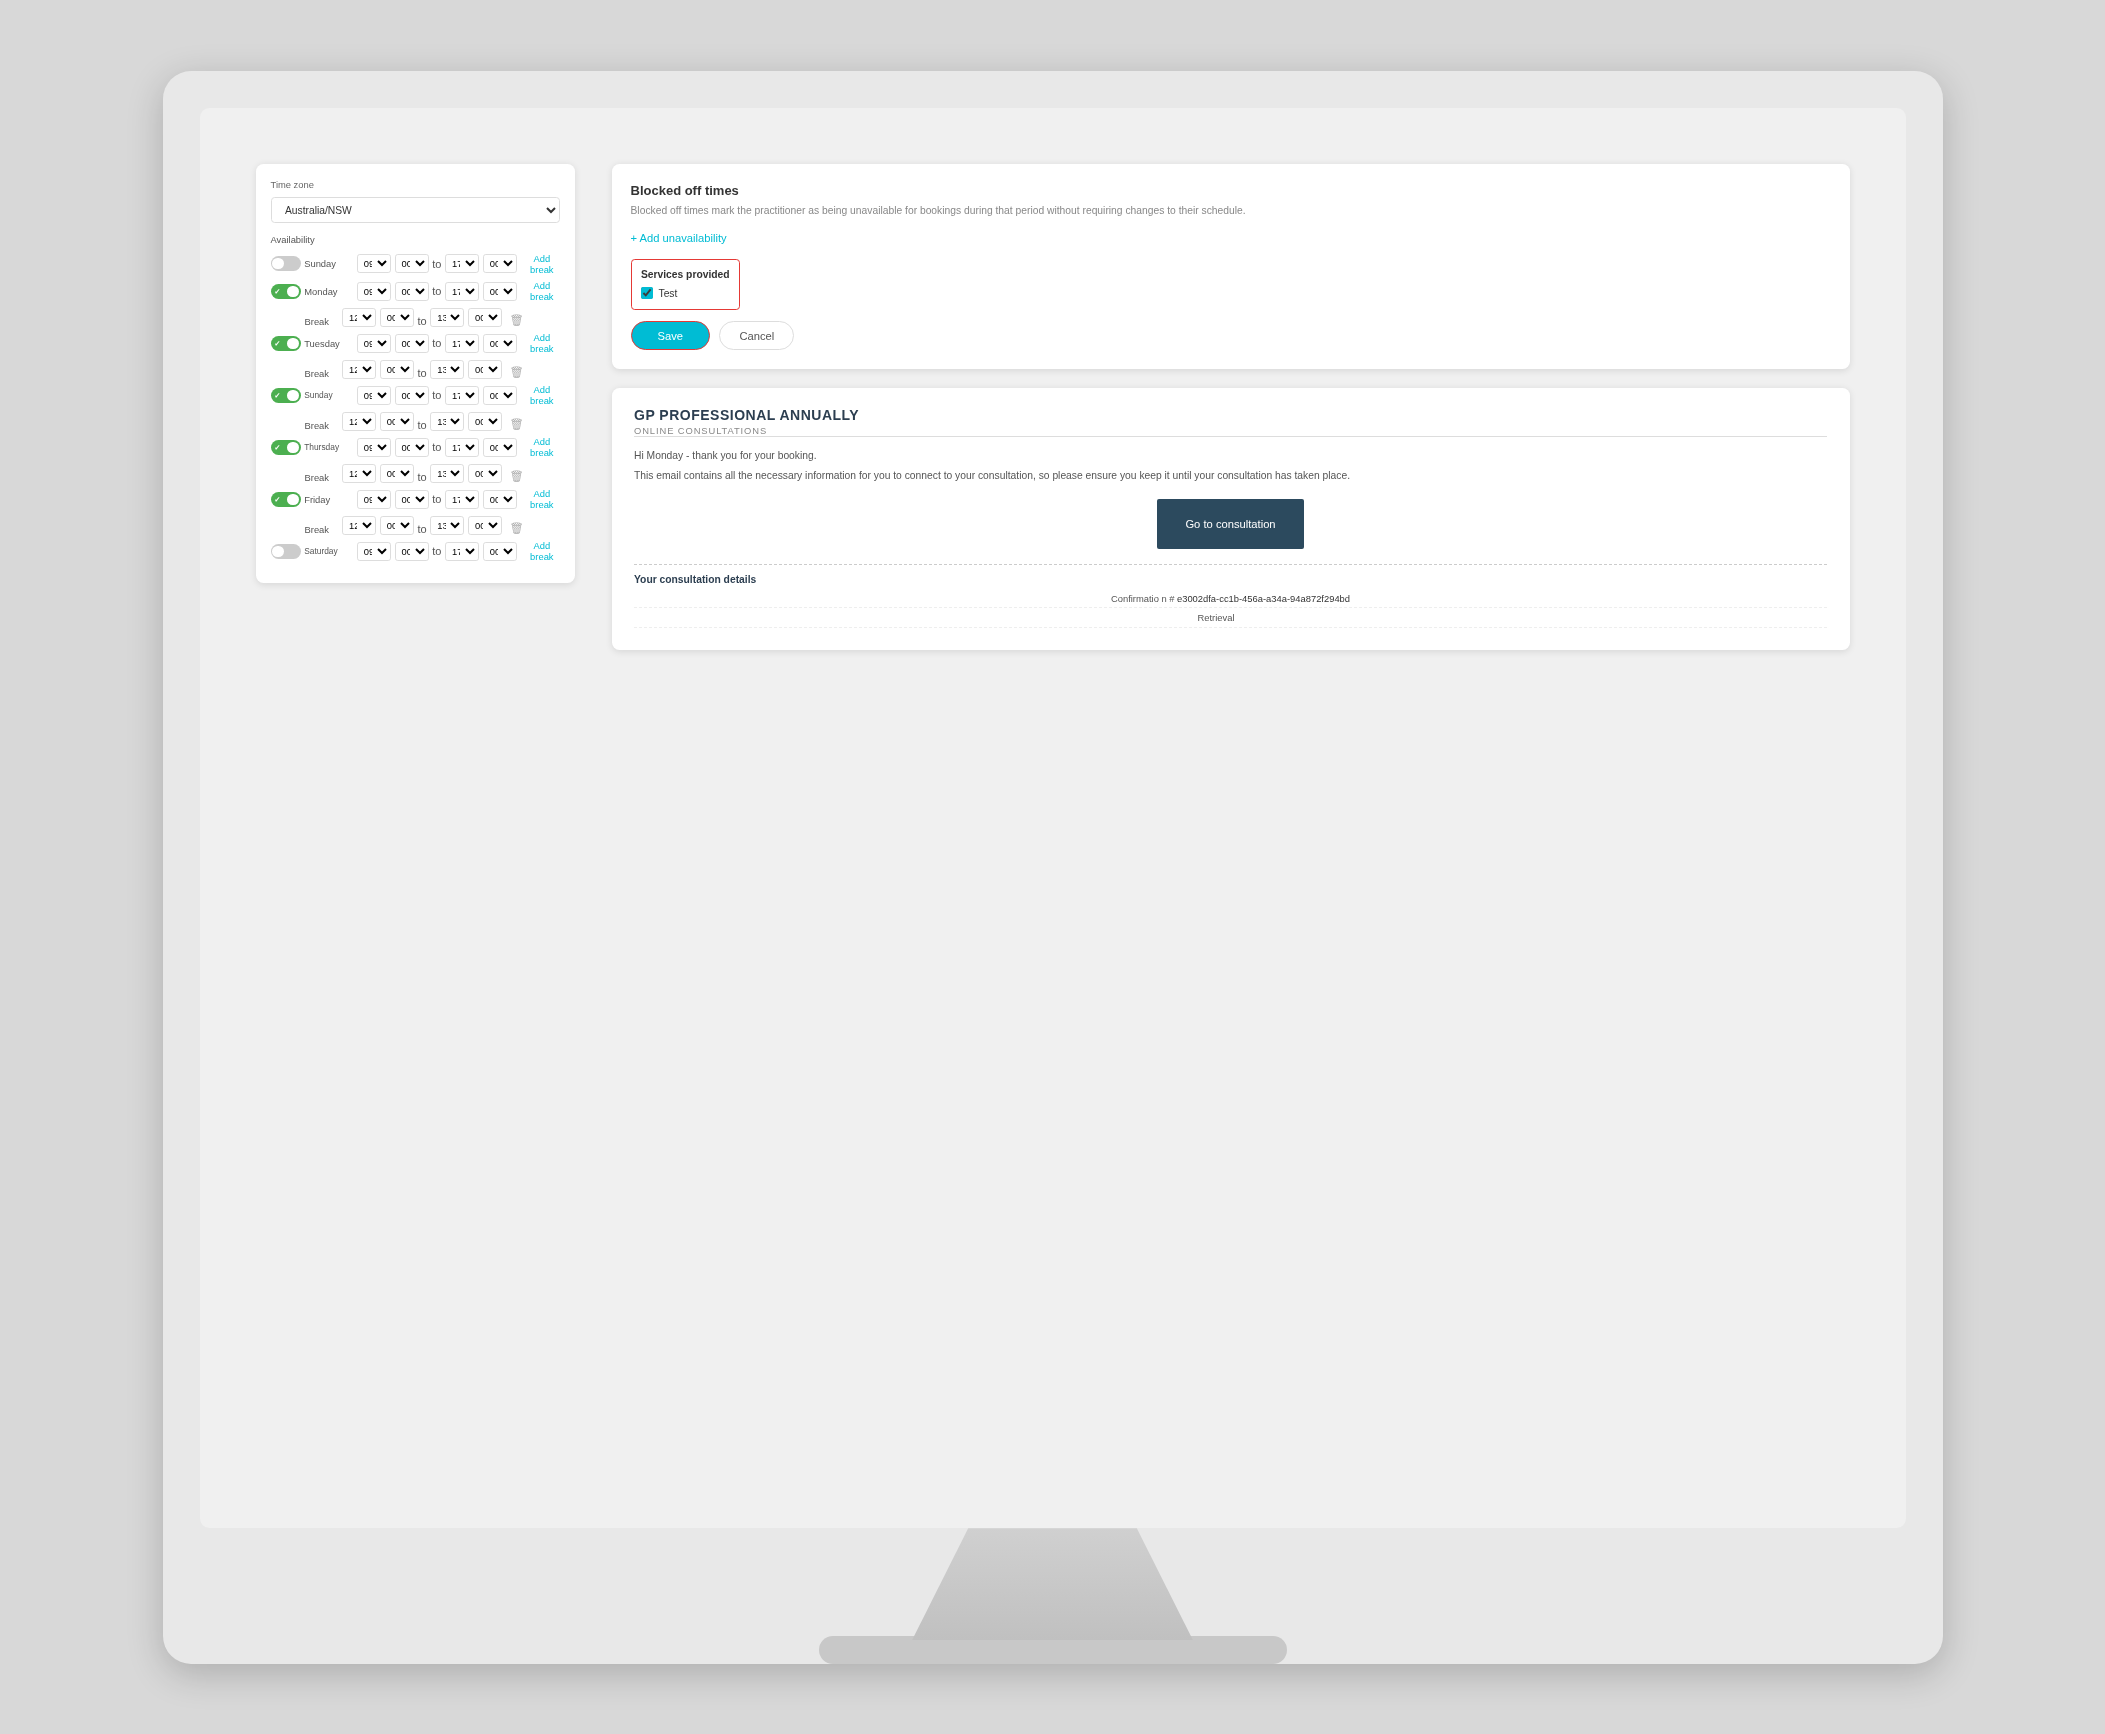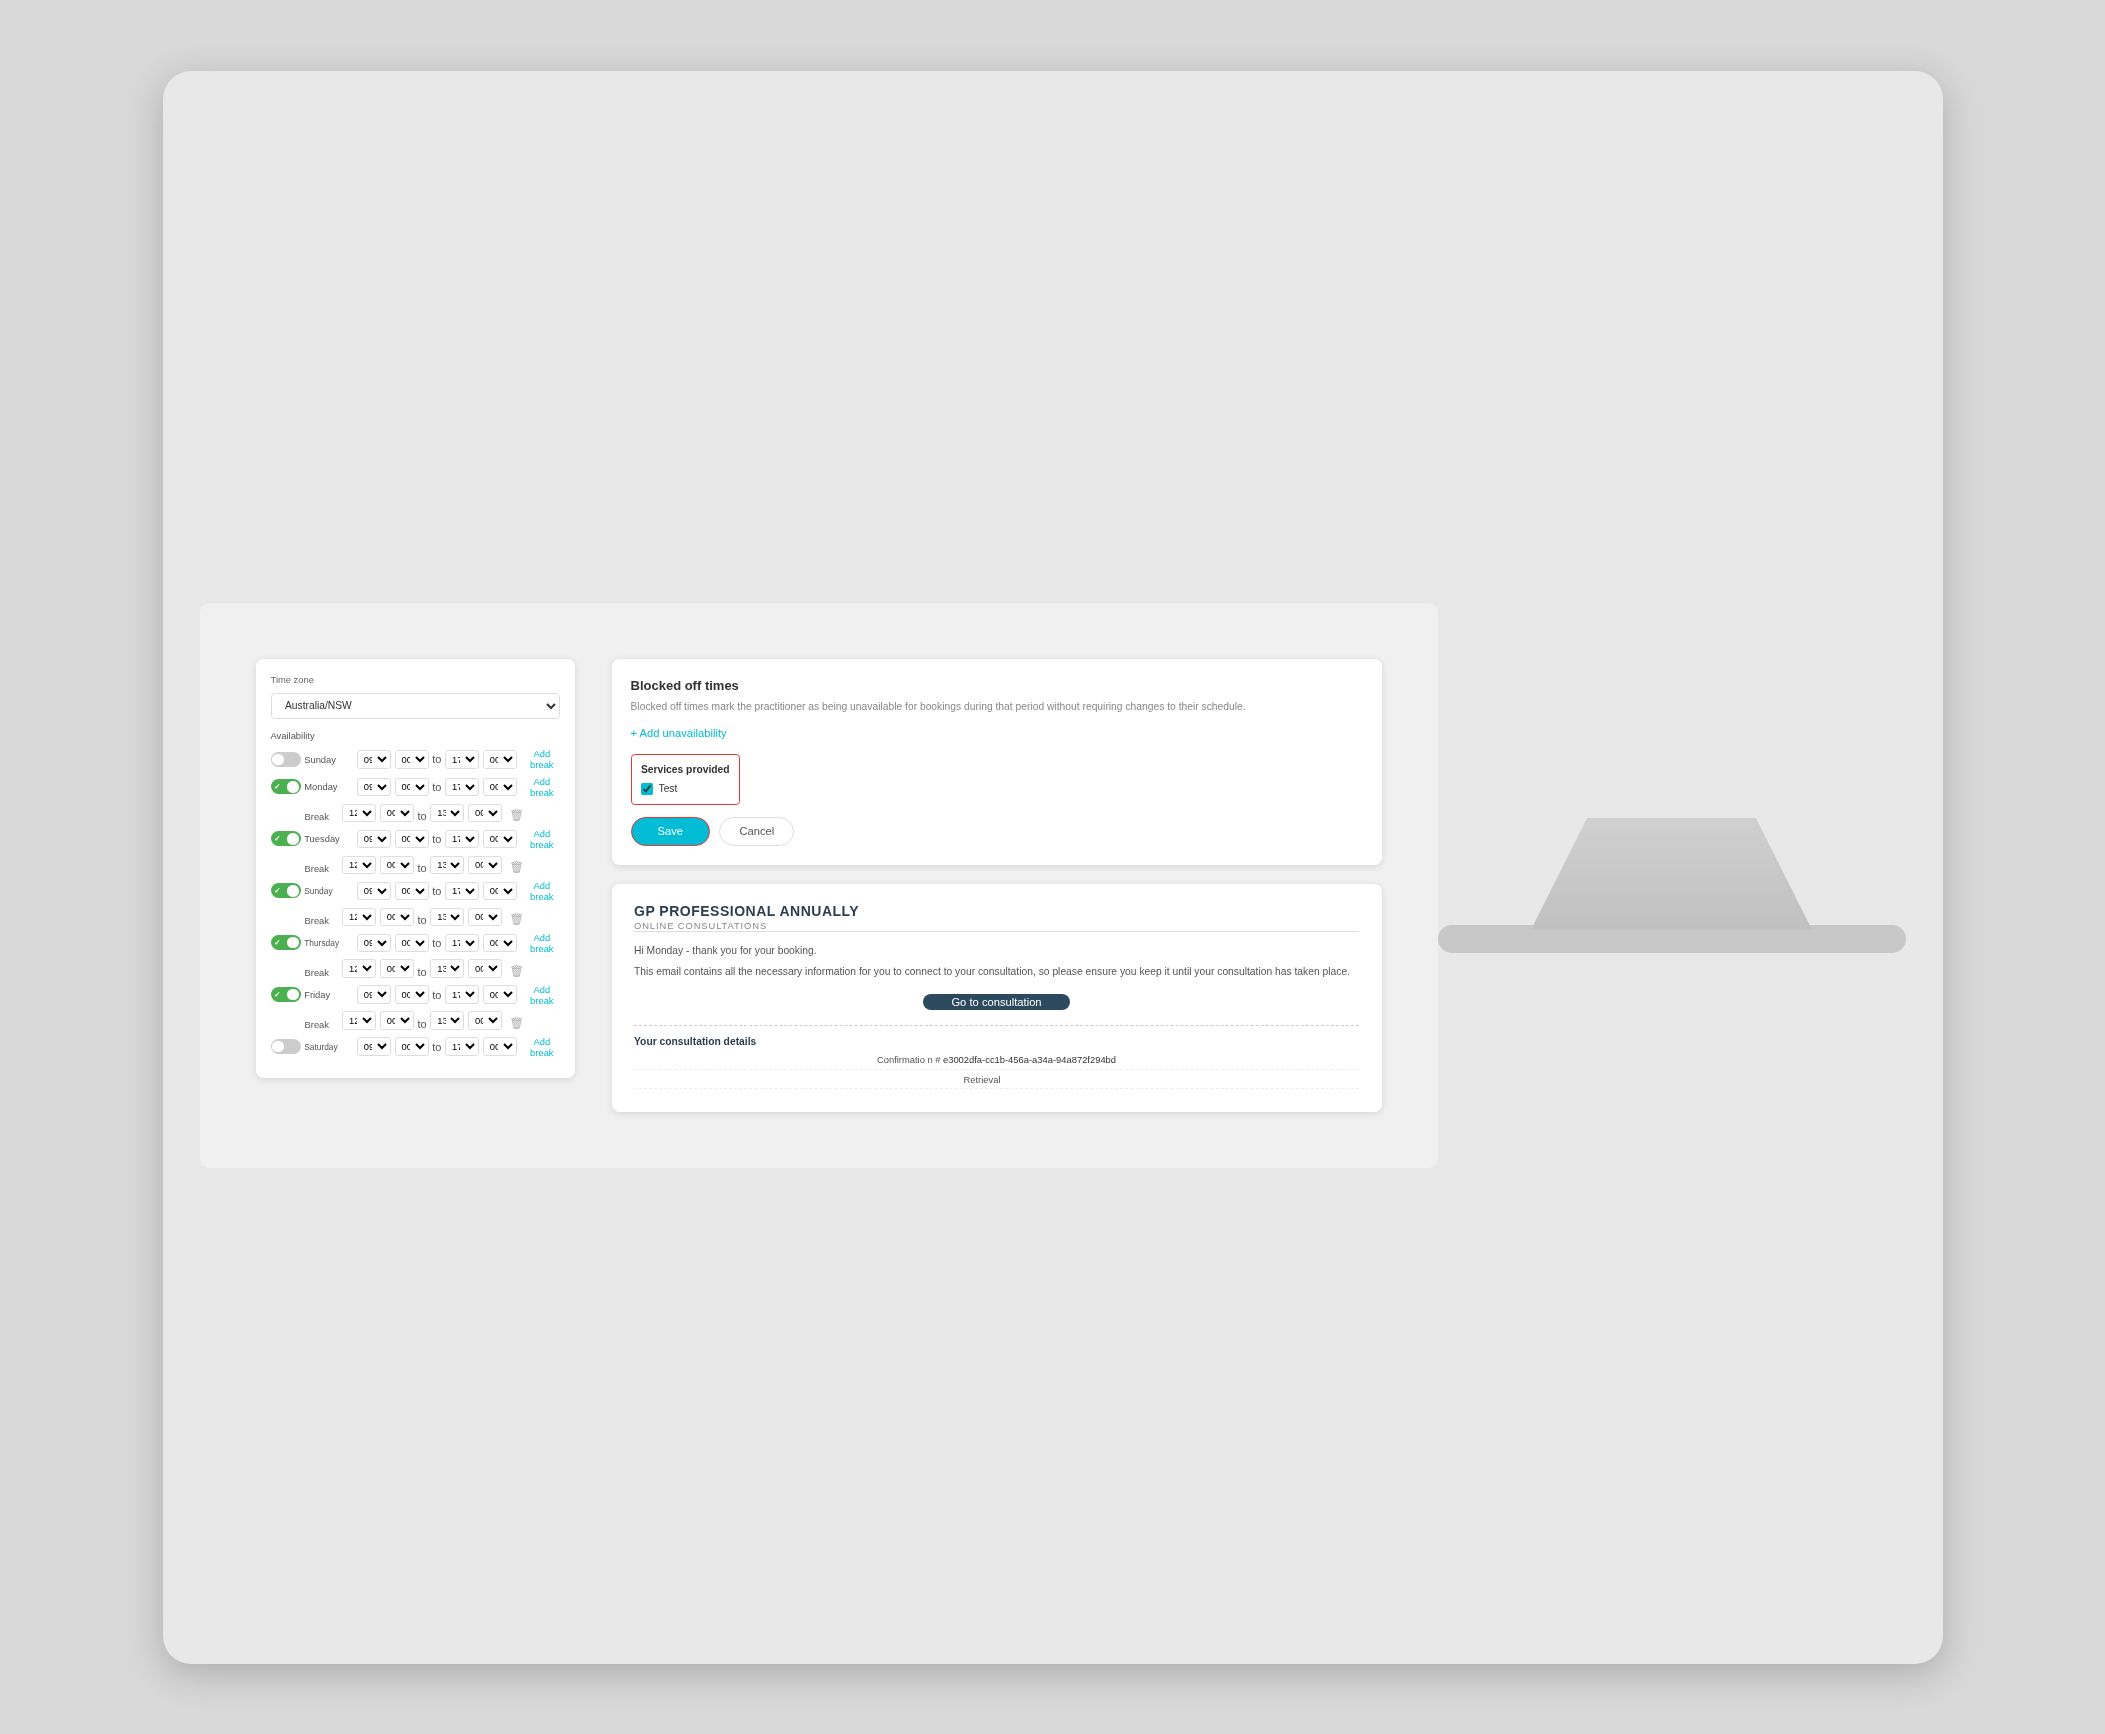--- a/index.html
+++ b/index.html
@@ -12,21 +12,21 @@
       align-items: center;
       justify-content: center;
     }
 
     .monitor-outer {
       width: 1780px;
       height: 1593px;
       background: #e8e8e8;
       border-radius: 28px;
       display: flex;
-      flex-direction: row;
+      flex-direction: column;
       align-items: center;
       padding: 37px 37px 0 37px;
       box-shadow: 0 9.4px 37px rgba(0,0,0,0.2);
       position: relative;
     }
 
     .monitor-screen {
       width: 100%;
       flex: 1;
       background: #f0f0f0;
@@ -349,22 +349,22 @@
       font-size: 10.3px;
       color: #555;
       line-height: 1.5;
       margin-bottom: 15px;
     }
 
     .go-consultation-btn {
       background: #2c4a5e;
       color: white;
       border: none;
-      border-radius: 11px;
-      padding: 2px 28px;
+      border-radius: 2px;
+      padding: 19px 28px;
       font-size: 11.2px;
       cursor: pointer;
       display: block;
       margin: 0 auto 15px auto;
     }
 
     .consultation-details {
       font-size: 10.3px;
       font-weight: 600;
       color: #2c3e50;

